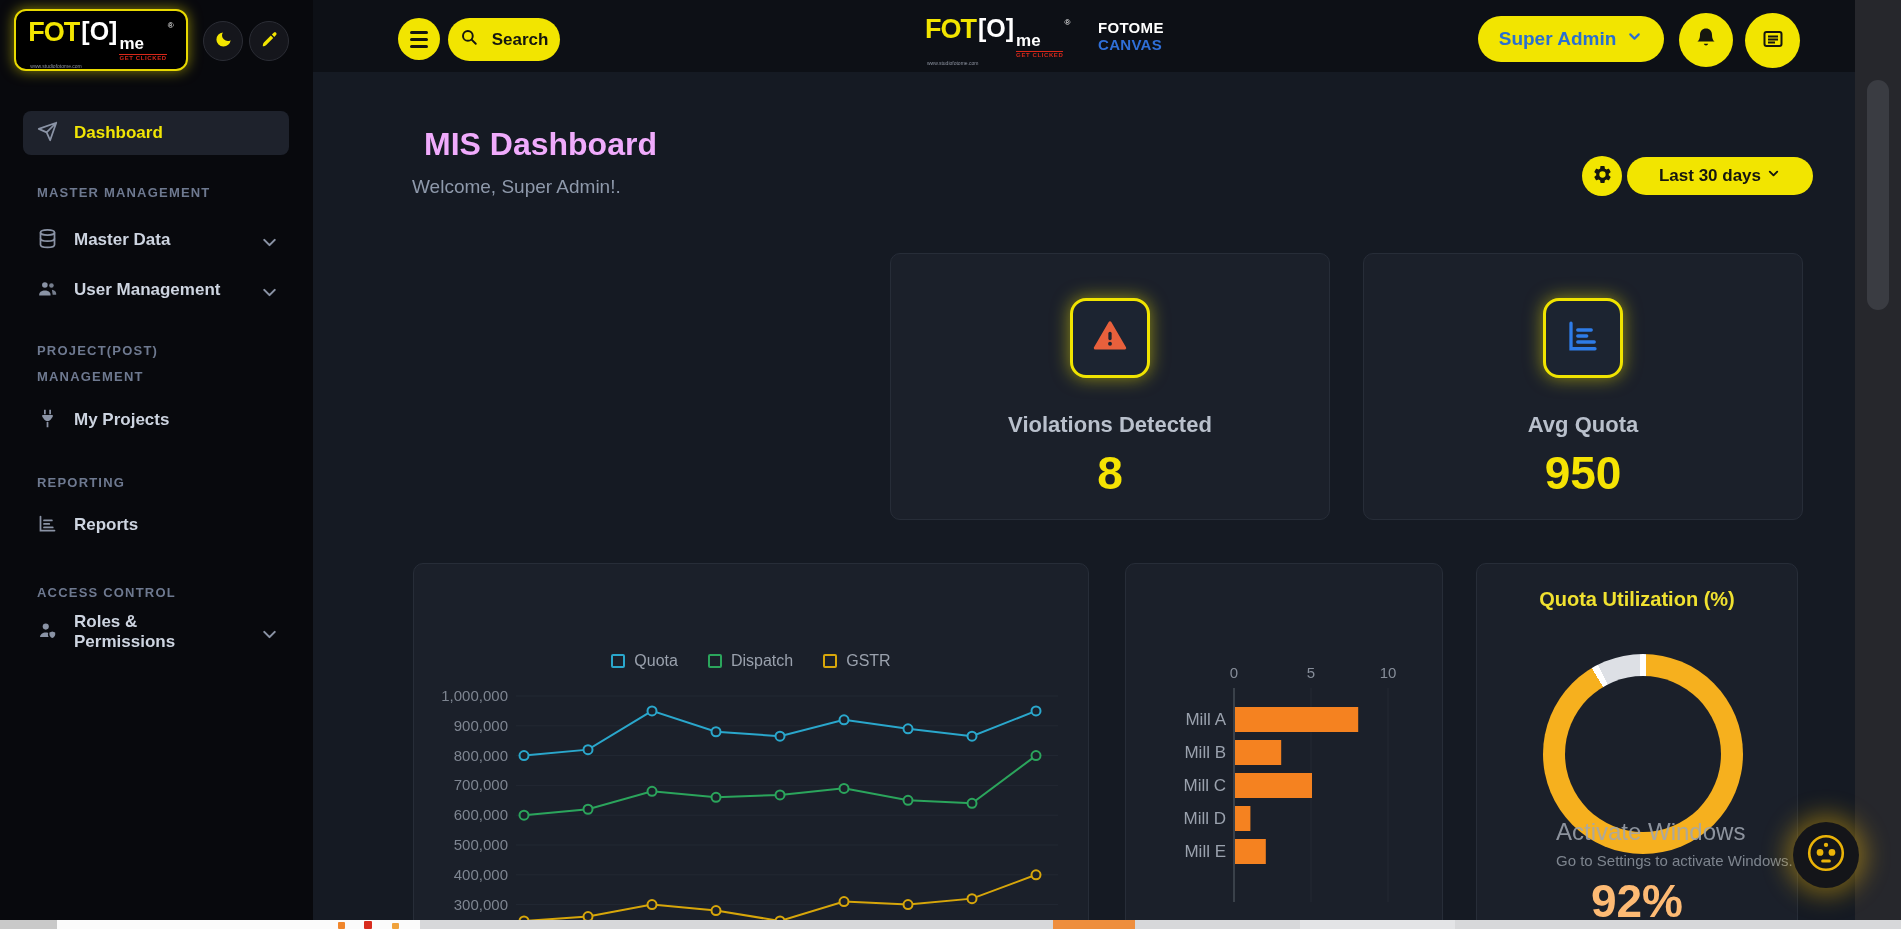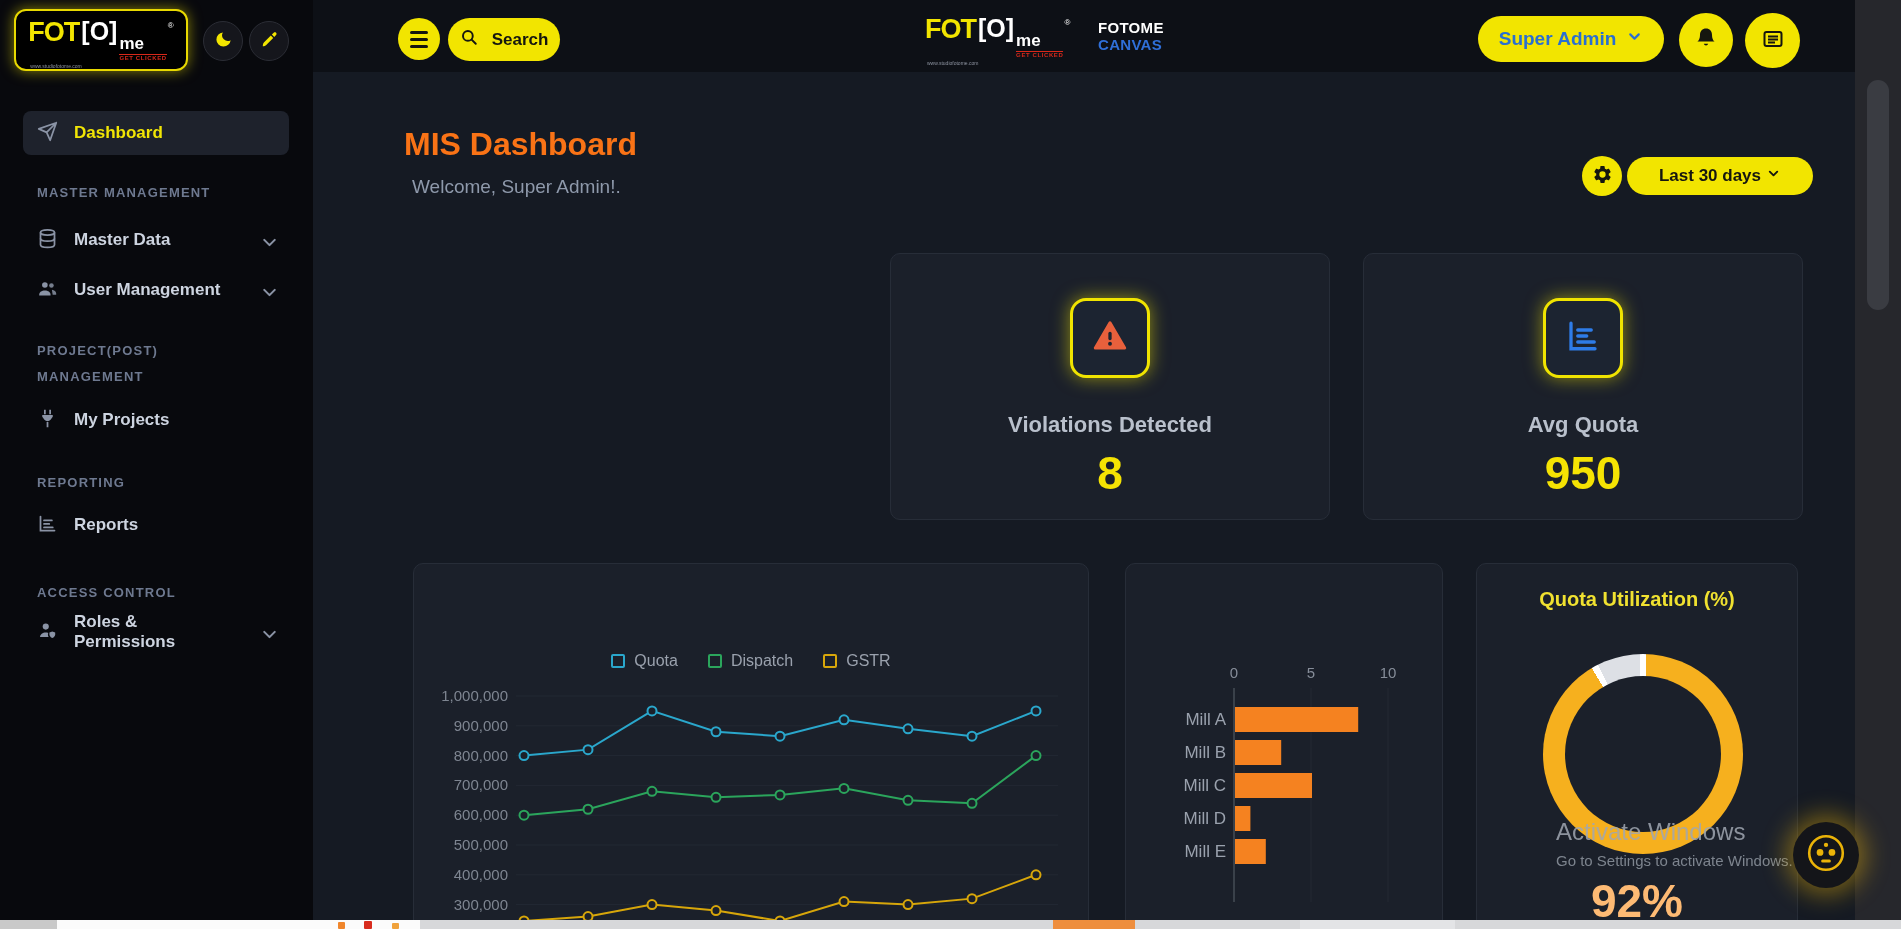--- a/index.html
+++ b/index.html
@@ -65,21 +65,21 @@
   .user-pill { position:absolute; left:1478px; top:16px; width:186px; height:46px; border-radius:23px; background:#f2e500;
     display:flex; align-items:center; justify-content:center; gap:10px; cursor:pointer; }
   .user-pill span { color:#2a6fd0; font-size:19px; font-weight:800; }
   .user-pill svg { width:17px; height:17px; color:#2a6fd0; }
   .bell-btn { left:1679px; top:13px; width:54px; height:54px; }
   .bell-btn svg { width:24px; height:24px; }
   .panel-btn { left:1745px; top:13px; width:55px; height:55px; }
   .panel-btn svg { width:24px; height:24px; }
 
   
-  .page-title { position:absolute; left:404px; top:126px; color:#f97316; font-size:32px; font-weight:800; }
+  .page-title { position:absolute; left:424px; top:126px; color:#f0abfc; font-size:32px; font-weight:800; }
   .page-welcome { position:absolute; left:412px; top:176px; color:#8e99ab; font-size:19px; }
   .gear-btn { left:1582px; top:156px; width:40px; height:40px; }
   .gear-btn svg { width:21px; height:21px; }
   .period-pill { position:absolute; left:1627px; top:157px; width:186px; height:38px; border-radius:19px; background:#f2e500;
     display:flex; align-items:center; justify-content:center; gap:5px; cursor:pointer; }
   .period-pill span { color:#15160f; font-size:17px; font-weight:800; }
   .period-pill svg { width:15px; height:15px; color:#15160f; }
 
   
   .card { position:absolute; background:#1b202a; border:1px solid #272d38; border-radius:10px; }

